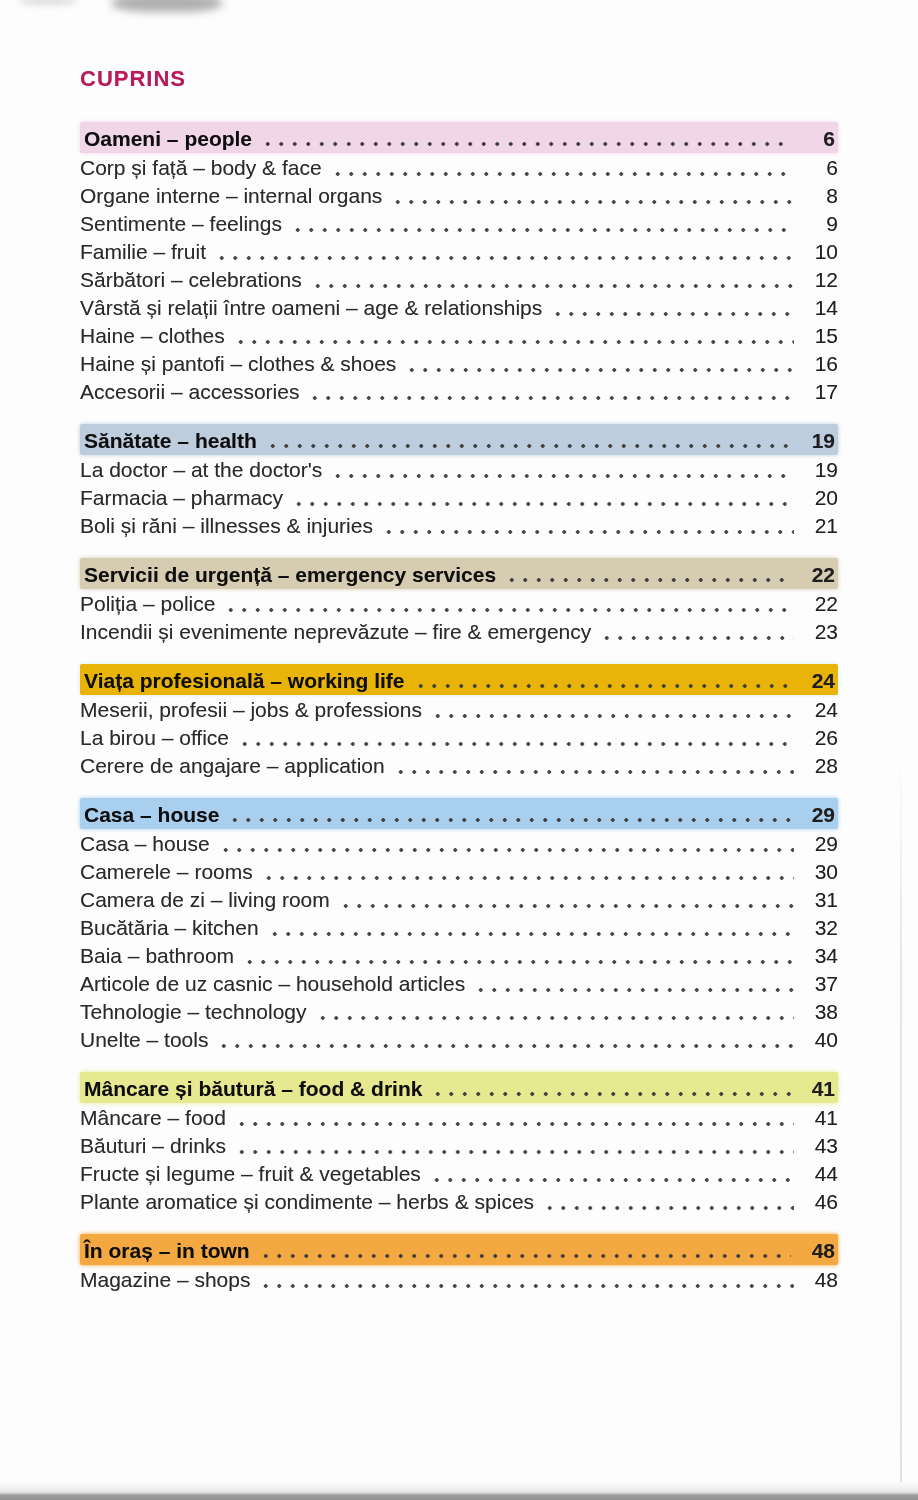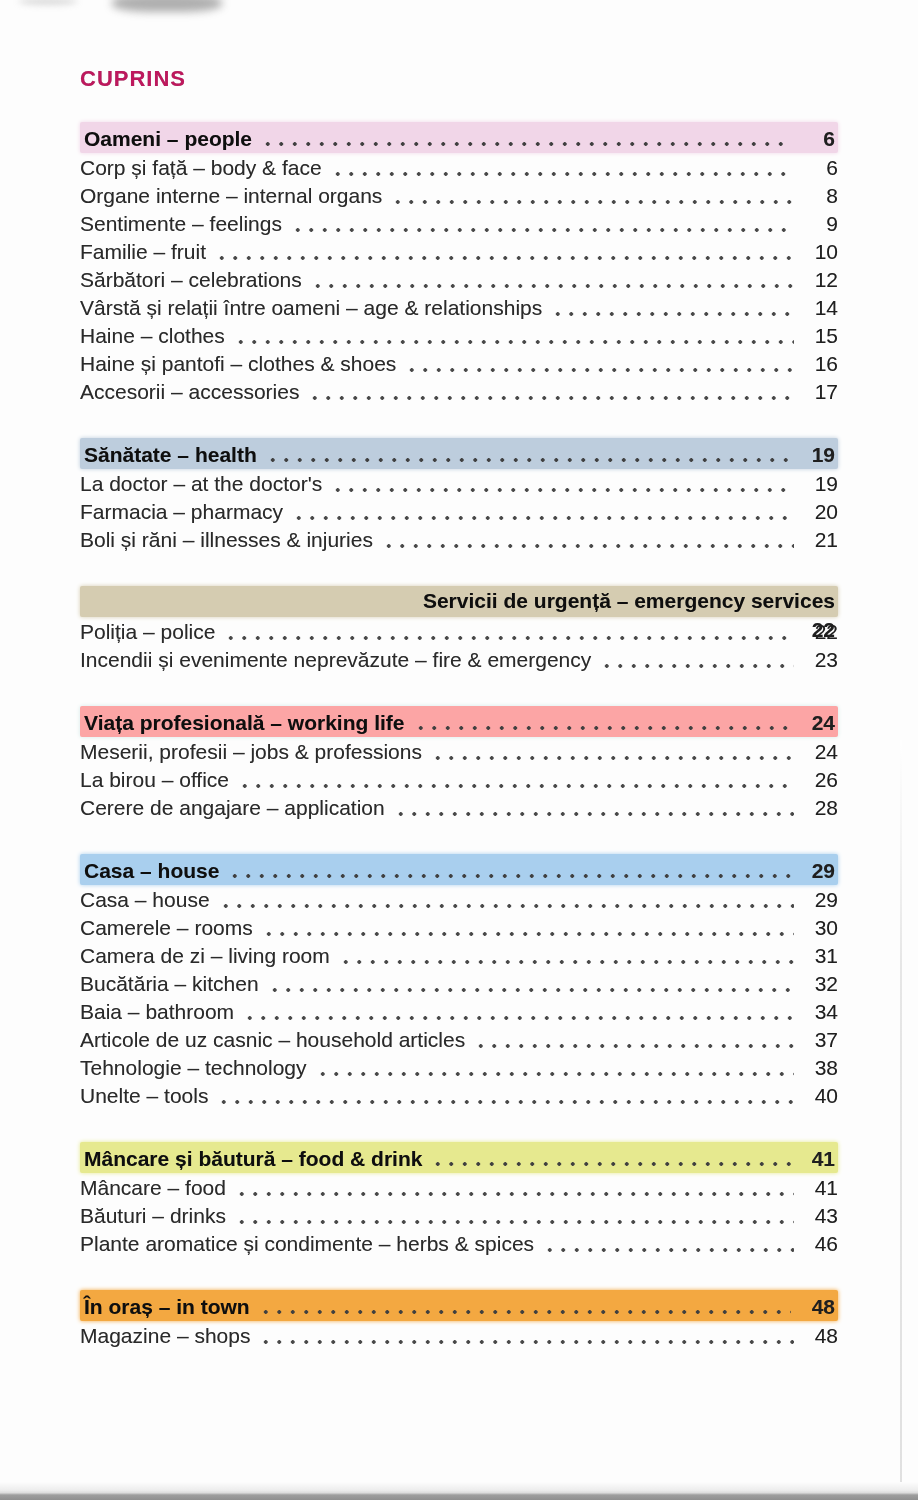--- a/index.html
+++ b/index.html
@@ -17,21 +17,21 @@
     width:758px;
   }
   .page-title{
     font-size:22px;
     font-weight:700;
     letter-spacing:1px;
     color:#be185d;
     margin:0 0 30px 0;
     text-shadow:0 0 0.5px rgba(40,40,40,0.4);
   }
-  .toc-section{ margin-top:33px; }
+  .toc-section{ margin-top:19px; }
   .toc-section:first-child{ margin-top:0; }
   .toc-row{
     display:flex;
     align-items:flex-end;
     height:28px;
     font-size:21px;
     line-height:27px;
     color:#2a2a2a;
     text-shadow:0 0 0.5px rgba(60,60,60,0.35);
   }
@@ -157,38 +157,38 @@
           <span class="dot-leader"></span>
           <span class="toc-page">20</span>
         </div>
         <div class="toc-row">
           <span class="toc-label">Boli și răni – illnesses &amp; injuries</span>
           <span class="dot-leader"></span>
           <span class="toc-page">21</span>
         </div>
       </section>
       <section class="toc-section">
-        <div class="toc-row header" style="background: rgb(213, 204, 177); box-shadow: rgb(213, 204, 177) 0px 0px 4px; flex-direction: column;">
+        <div class="toc-row header" style="background: rgb(213, 204, 177); box-shadow: rgb(213, 204, 177) 0px 0px 4px;">
           <span class="toc-label">Servicii de urgență – emergency services</span>
           <span class="dot-leader"></span>
           <span class="toc-page">22</span>
         </div>
         <div class="toc-row">
           <span class="toc-label">Poliția – police</span>
           <span class="dot-leader"></span>
           <span class="toc-page">22</span>
         </div>
         <div class="toc-row">
           <span class="toc-label">Incendii și evenimente neprevăzute – fire &amp; emergency</span>
           <span class="dot-leader"></span>
           <span class="toc-page">23</span>
         </div>
       </section>
       <section class="toc-section">
-        <div class="toc-row header" style="background: #fca5a5; box-shadow: rgb(213, 234, 232) 0px 0px 4px;">
+        <div class="toc-row header" style="background: #eab308; box-shadow: rgb(213, 234, 232) 0px 0px 4px;">
           <span class="toc-label">Viața profesională – working life</span>
           <span class="dot-leader"></span>
           <span class="toc-page">24</span>
         </div>
         <div class="toc-row">
           <span class="toc-label">Meserii, profesii – jobs &amp; professions</span>
           <span class="dot-leader"></span>
           <span class="toc-page">24</span>
         </div>
         <div class="toc-row">
@@ -259,20 +259,25 @@
           <span class="toc-label">Mâncare – food</span>
           <span class="dot-leader"></span>
           <span class="toc-page">41</span>
         </div>
         <div class="toc-row">
           <span class="toc-label">Băuturi – drinks</span>
           <span class="dot-leader"></span>
           <span class="toc-page">43</span>
         </div>
         <div class="toc-row">
+          <span class="toc-label">Fructe și legume – fruit &amp; vegetables</span>
+          <span class="dot-leader"></span>
+          <span class="toc-page">44</span>
+        </div>
+        <div class="toc-row">
           <span class="toc-label">Plante aromatice și condimente – herbs &amp; spices</span>
           <span class="dot-leader"></span>
           <span class="toc-page">46</span>
         </div>
       </section>
       <section class="toc-section">
         <div class="toc-row header" style="background: rgb(243, 168, 65); box-shadow: rgb(243, 168, 65) 0px 0px 4px;">
           <span class="toc-label">În oraș – in town</span>
           <span class="dot-leader"></span>
           <span class="toc-page">48</span>

